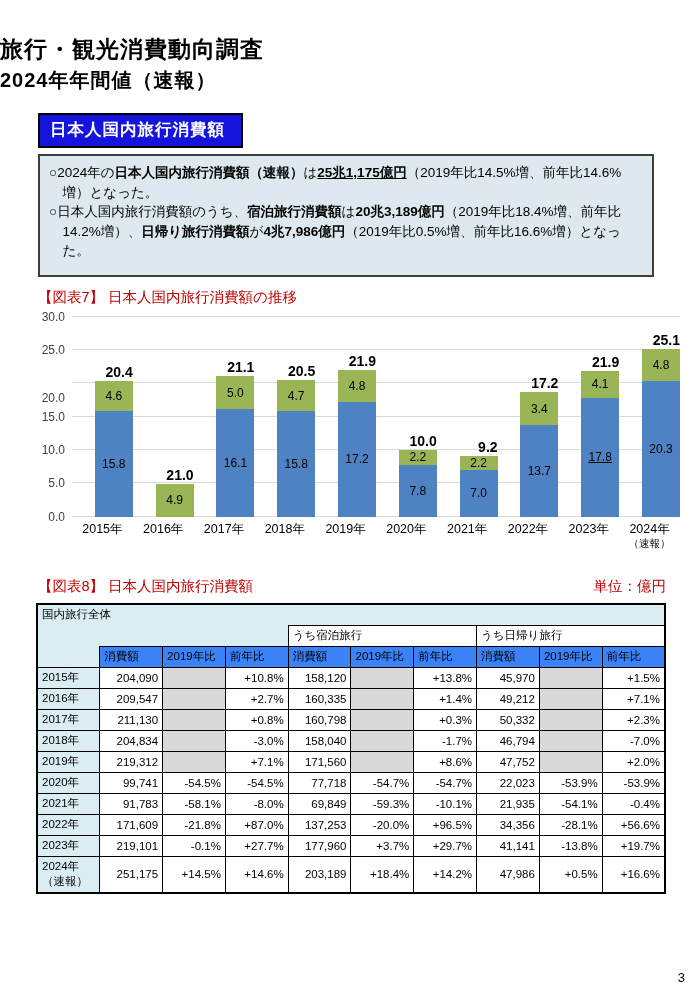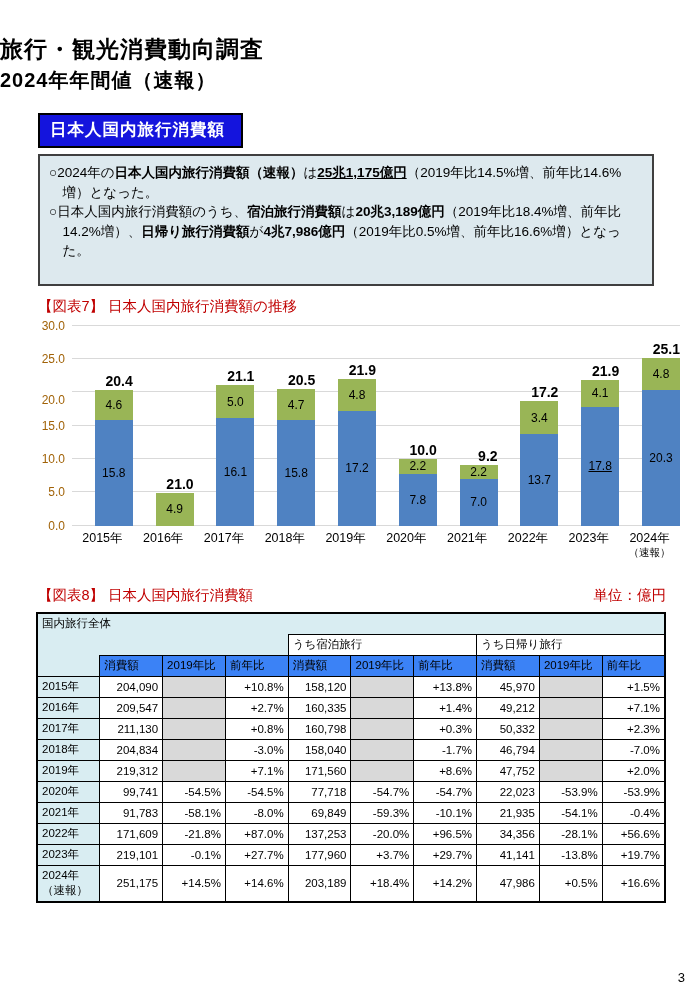--- a/index.html
+++ b/index.html
@@ -15,41 +15,41 @@
   
   .section-label {
     display:inline-block; margin:19px 0 0 38px; padding:4px 16px 5px 10px;
     background:#1414dd; border:2px solid #000; color:#fff;
     font-size:16.5px; font-weight:bold; letter-spacing:1px;
   }
 
   
   .summary-box {
     margin:6px 46px 0 38px; background:#dde9ee; border:2px solid #3f3f3f;
-    padding:7px 10px 23px 9px; font-size:13.5px; line-height:1.45;
+    padding:7px 10px 14px 9px; font-size:13.5px; line-height:1.45;
   }
   .bullet { padding-left:1em; text-indent:-1em; }
   .seg-b { font-weight:bold; }
   .seg-bu { font-weight:bold; text-decoration:underline; }
 
   
   .figure-title { color:#c00000; font-weight:normal; font-size:14.5px; }
   .fig7-title { margin:11px 0 0 38px; }
   .fig8-line { display:flex; justify-content:space-between; align-items:baseline; margin:26px 34px 0 38px; }
 
   
   .chart-top { display:flex; justify-content:space-between; align-items:flex-end; margin:10px 24px 0 44px; }
   .chart-unit { font-size:12px; color:#333; }
   .chart-legend { display:flex; gap:18px; font-size:12px; color:#333; }
   .legend-item { display:flex; align-items:center; gap:4px; }
   .legend-swatch { width:11px; height:11px; display:inline-block; }
 
   .chart-body { display:flex; margin:10px 20px 0 30px; }
   .y-axis { position:relative; width:42px; height:200px; }
-  .y-label { position:absolute; right:7px; font-size:12px; color:#a16207; }
+  .y-label { position:absolute; right:7px; font-size:12px; color:#404040; }
   .plot { position:relative; flex:1; height:200px; }
   .gridline { position:absolute; left:0; right:0; height:0; border-top:1px solid #d9d9d9; }
   .bars { position:absolute; left:0; right:0; top:0; bottom:0; display:flex; }
   .bar-group { flex:1; display:flex; flex-direction:column; align-items:flex-end; justify-content:flex-end; }
   .bar-total { font-size:14px; font-weight:bold; margin-bottom:2px; line-height:1; }
   .bar-seg { width:38px; display:flex; align-items:center; justify-content:center; font-size:12px; line-height:1; color:#000; }
   .x-labels { display:flex; margin:5px 20px 0 72px; }
   .x-label { flex:1; text-align:center; font-size:12.5px; line-height:1.25; color:#000; }
   .x-label .sub { font-size:10.5px; }
 
@@ -85,21 +85,21 @@
 
   <div class="figure-title fig7-title">【図表7】 日本人国内旅行消費額の推移</div>
 
 
   <div class="chart-body">
     <div class="y-axis" id="y-axis">
         <div class="y-label" style="bottom: -7px;">0.0</div>
         <div class="y-label" style="bottom: 26.3333px;">5.0</div>
         <div class="y-label" style="bottom: 59.6667px;">10.0</div>
         <div class="y-label" style="bottom: 93px;">15.0</div>
-        <div class="y-label" style="bottom: 119px; margin-top: 8px;">20.0</div>
+        <div class="y-label" style="bottom: 112px; margin-top: 8px;">20.0</div>
         <div class="y-label" style="bottom: 159.667px;">25.0</div>
         <div class="y-label" style="bottom: 193px;">30.0</div>
       </div>
     <div class="plot" id="plot">
         <div class="gridline" style="bottom: 0px;"></div>
         <div class="gridline" style="bottom: 33.3333px;"></div>
         <div class="gridline" style="bottom: 66.6667px;"></div>
         <div class="gridline" style="bottom: 100px;"></div>
         <div class="gridline" style="bottom: 133.333px;"></div>
         <div class="gridline" style="bottom: 166.667px;"></div>

